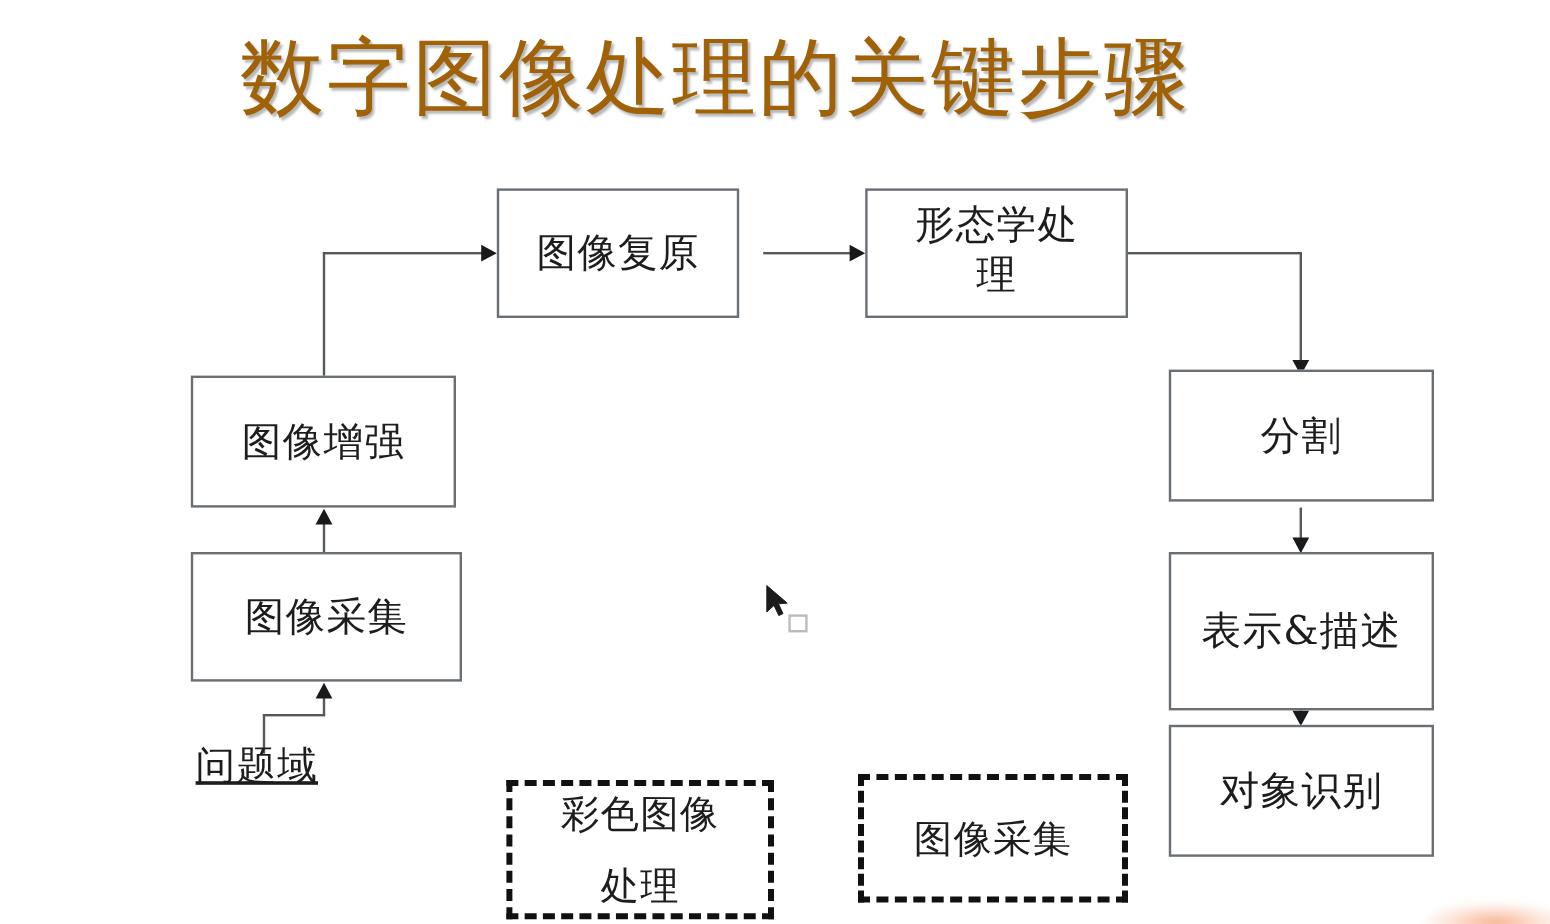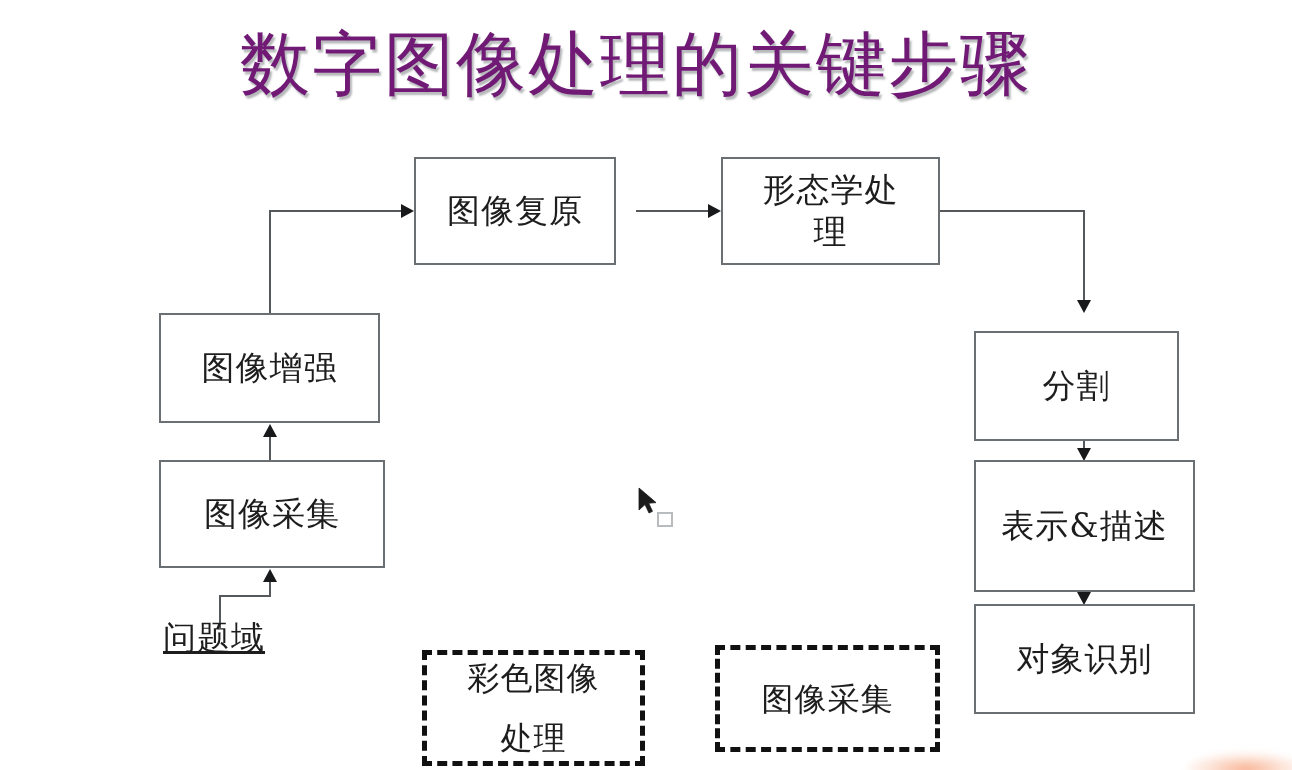--- a/index.html
+++ b/index.html
@@ -20,25 +20,24 @@
   #slide-title {
     position: absolute;
     left: 0;
     top: 22px;
     width: 1192px;
     text-align: center;
     font-family: "DejaVu Serif", "Liberation Serif", serif;
     font-size: 70px;
     line-height: 84px;
     letter-spacing: 2px;
-    color: #701a75;
+    color: #a16207;
     text-shadow: 2px 3px 2px rgba(90,95,100,0.45);
     white-space: nowrap;
     user-select: none;
-    margin-left: 40px;
   }
 
   
   .node {
     position: absolute;
     box-sizing: border-box;
     display: flex;
     align-items: center;
     justify-content: center;
     text-align: center;
@@ -167,32 +166,32 @@
   <div class="arrow down" style="left:1077px; top:448px;"></div>
 
   <div class="ln v" style="left:1083px; top:568px; height:27px;"></div>
   <div class="arrow down" style="left:1077px; top:592px;"></div>
 
   <div class="node solid" style="left:414px; top:157px; width:202px; height:108px;">
     <span class="node-label">图像复原</span>
   </div>
 
   <div class="node solid" style="left:721px; top:157px; width:219px; height:108px;">
-    <span class="node-label" style="max-width:150px;">形态学处理</span>
+    <span class="node-label" style="max-width:150px;font-family:Liberation Mono, monospace;">形态学处理</span>
   </div>
 
   <div class="node solid" style="left:159px; top:313px; width:221px; height:110px;">
     <span class="node-label">图像增强</span>
   </div>
 
   <div class="node solid" style="left:159px; top:460px; width:226px; height:108px;">
     <span class="node-label">图像采集</span>
   </div>
 
-  <div class="node solid" style="left:974px; top:331px; width:205px; height:110px;">
+  <div class="node solid" style="left:974px; top:308px; width:221px; height:110px;">
     <span class="node-label">分割</span>
   </div>
 
   <div class="node solid" style="left:974px; top:460px; width:221px; height:132px;">
     <span class="node-label">表示&amp;描述</span>
   </div>
 
   <div class="node solid" style="left:974px; top:604px; width:221px; height:110px;text-align:center;">
     <span class="node-label">对象识别</span>
   </div>

